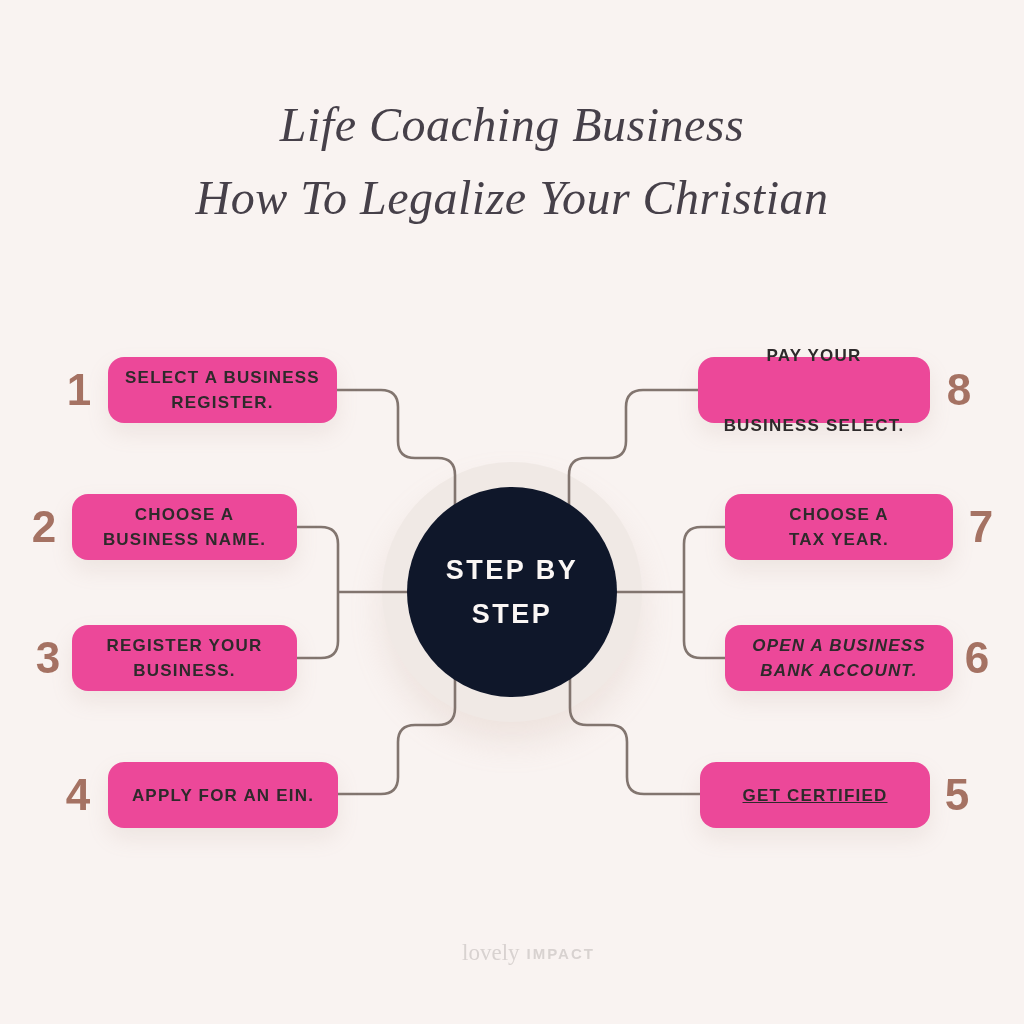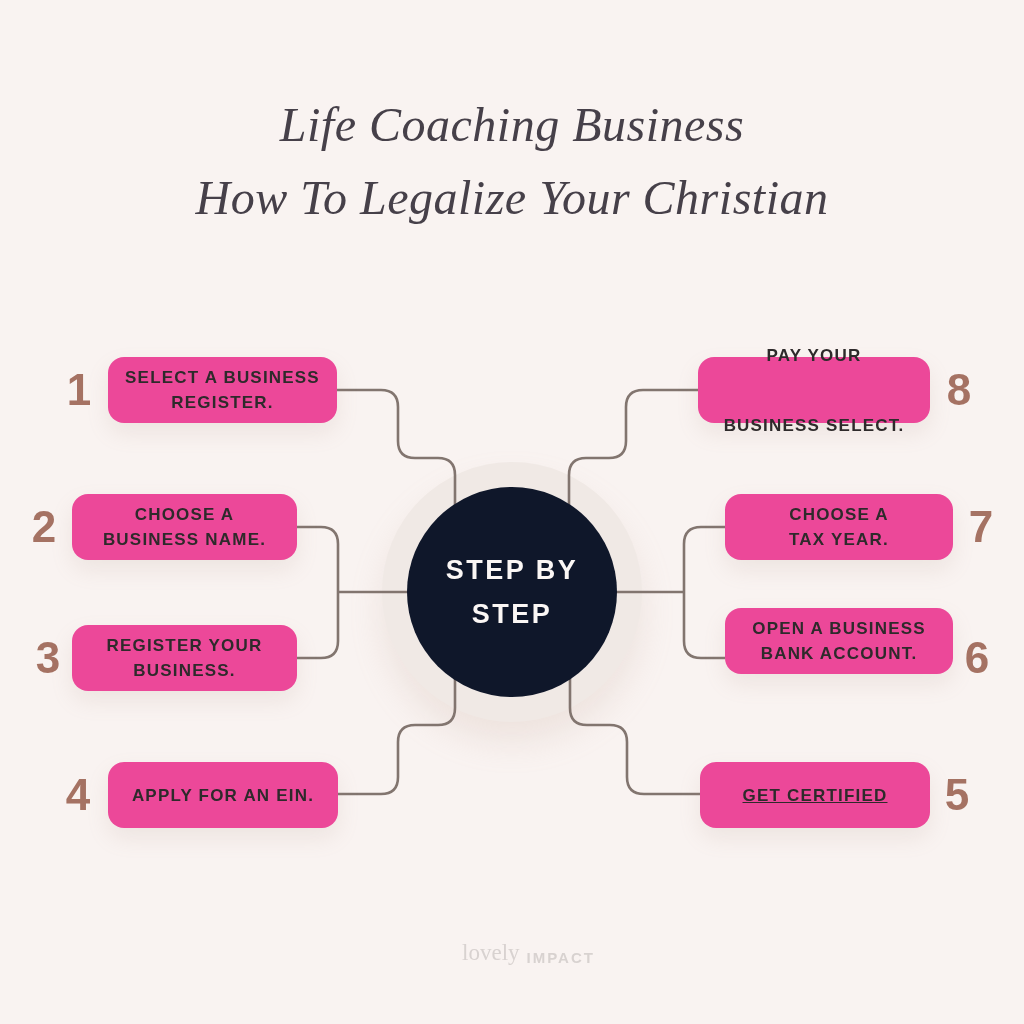--- a/index.html
+++ b/index.html
@@ -103,40 +103,40 @@
     color: #a57263;
   }
 
   
   #box-1 { left: 108px; top: 357px; width: 229px; height: 66px; }
   #box-2 { left:  72px; top: 494px; width: 225px; height: 66px; }
   #box-3 { left:  72px; top: 625px; width: 225px; height: 66px; }
   #box-4 { left: 108px; top: 762px; width: 230px; height: 66px; }
   
   #box-5 { left: 700px; top: 762px; width: 230px; height: 66px; text-decoration: underline; }
-  #box-6 { left: 725px; top: 608px; width: 228px; height: 66px; }
+  #box-6 { left: 725px; top: 625px; width: 228px; height: 66px; font-style: italic; }
   #box-7 { left: 725px; top: 494px; width: 228px; height: 66px; }
   #box-8 { left: 698px; top: 357px; width: 232px; height: 66px; gap: 45px; }
 
   #num-1 { left:  49px; top: 362px; }
   #num-2 { left:  14px; top: 499px; }
   #num-3 { left:  18px; top: 630px; }
   #num-4 { left:  48px; top: 767px; }
   #num-5 { left: 927px; top: 767px; }
   #num-6 { left: 947px; top: 630px; }
   #num-7 { left: 951px; top: 499px; }
   #num-8 { left: 929px; top: 362px; }
 
   
   .footer {
     position: absolute;
     left: 0; right: 0; top: 940px;
     display: flex;
     justify-content: center;
-    align-items: flex-end;
+    align-items: center;
     gap: 7px;
     color: #d8d2d0;
     z-index: 4;
     padding-left: 33px;
   }
   .footer .brand-serif {
     font-family: "Liberation Serif", serif;
     font-size: 23px;
   }
   .footer .brand-sans {

